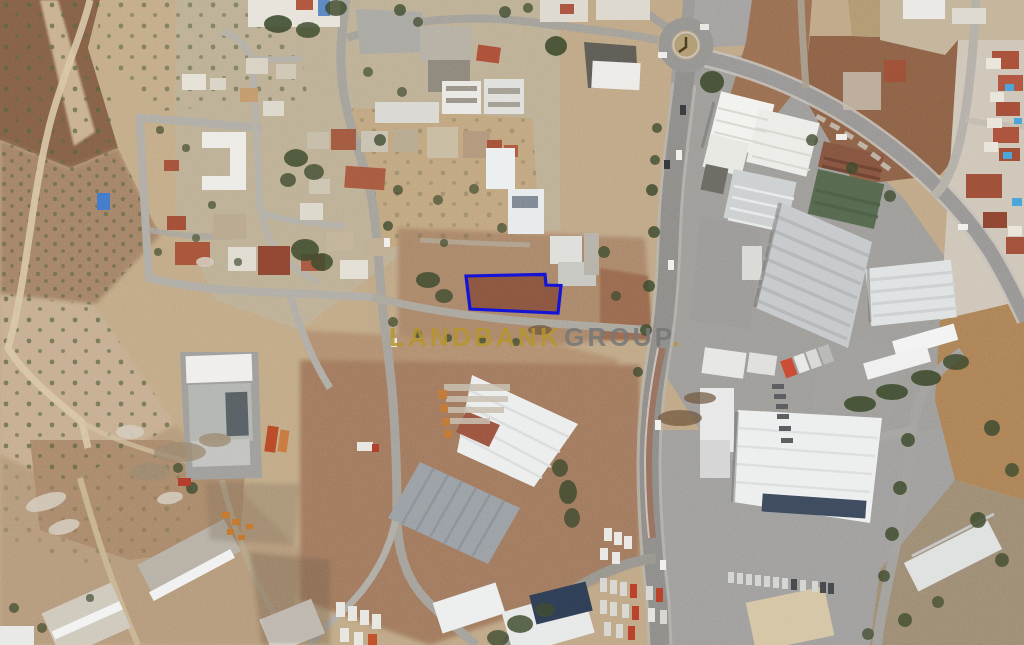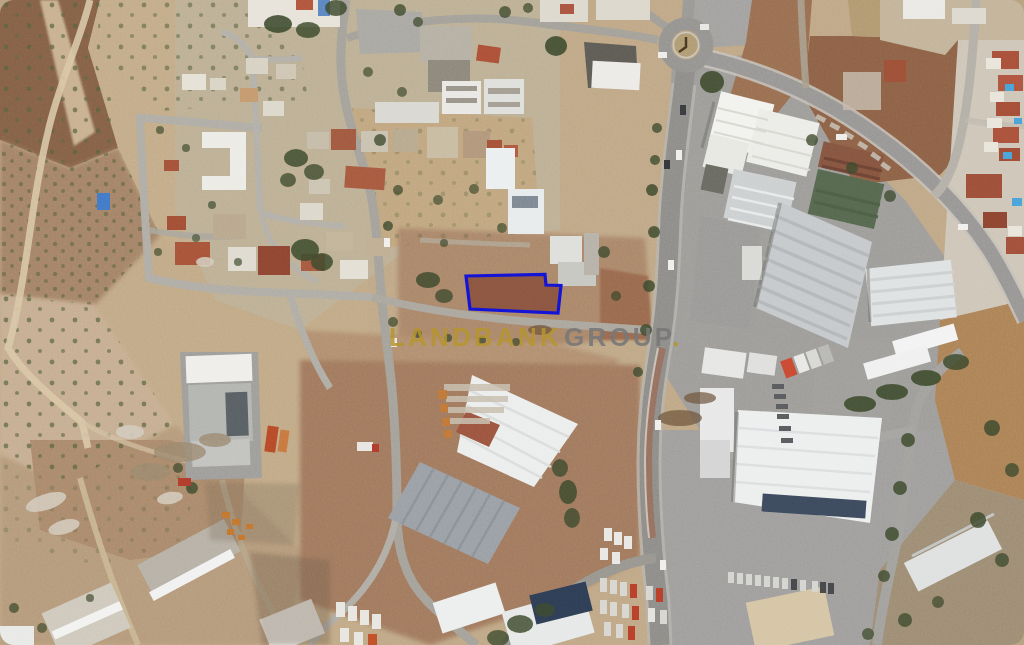--- a/index.html
+++ b/index.html
@@ -1,16 +1,16 @@
 <!DOCTYPE html>
 <html><head>
 <meta charset="utf-8">
 <style>
   html,body{margin:0;padding:0;background:#b9a584;}
-  #stage{position:relative;width:1024px;height:645px;overflow:hidden;font-family:"Liberation Sans",sans-serif;border-radius:14px;}
+  #stage{position:relative;width:1024px;height:645px;overflow:hidden;font-family:"Liberation Sans",sans-serif;}
   svg{display:block;}
 </style>
 </head>
 <body>
 <div id="stage">
 <svg width="1024" height="645" viewBox="0 0 1024 645">
 <defs>
   <pattern id="olive" width="17" height="15" patternUnits="userSpaceOnUse">
     <circle cx="4" cy="4" r="2.2" fill="#5a6240" opacity="0.7"></circle>
     <circle cx="12" cy="11" r="1.9" fill="#55603c" opacity="0.65"></circle>

